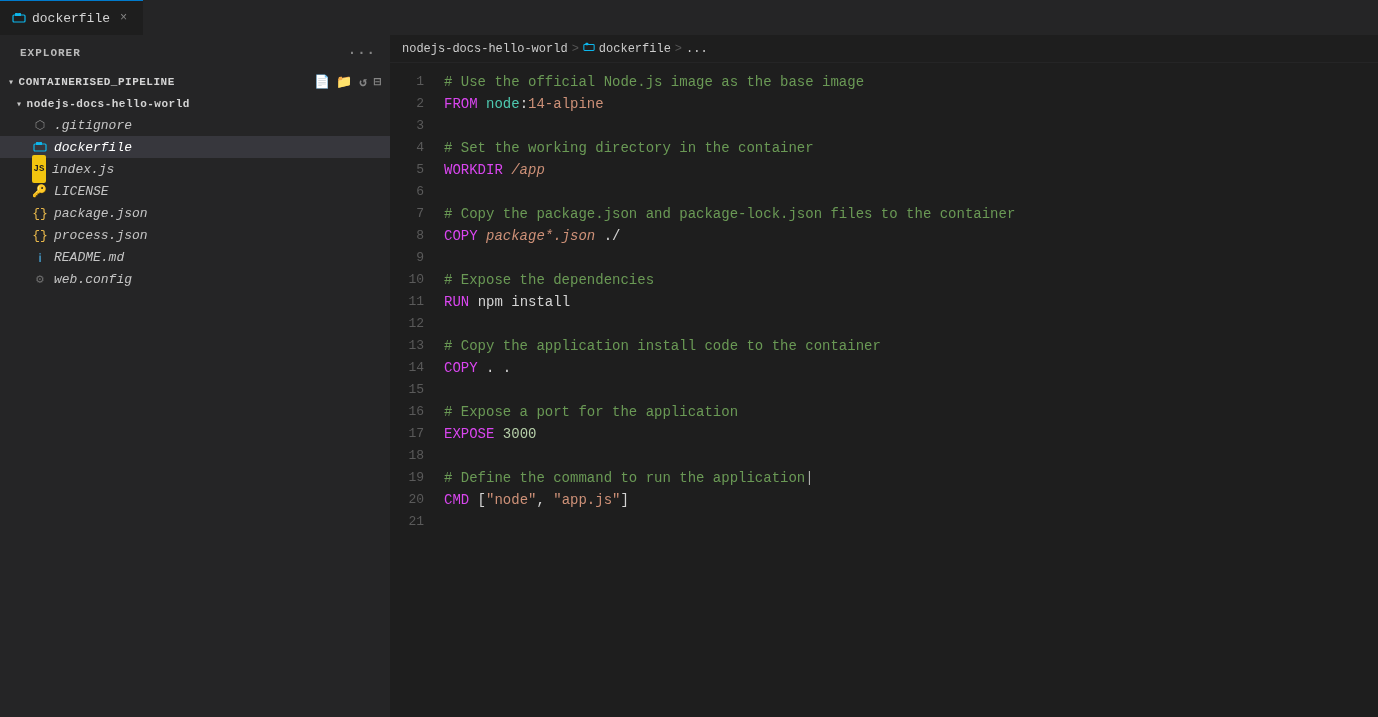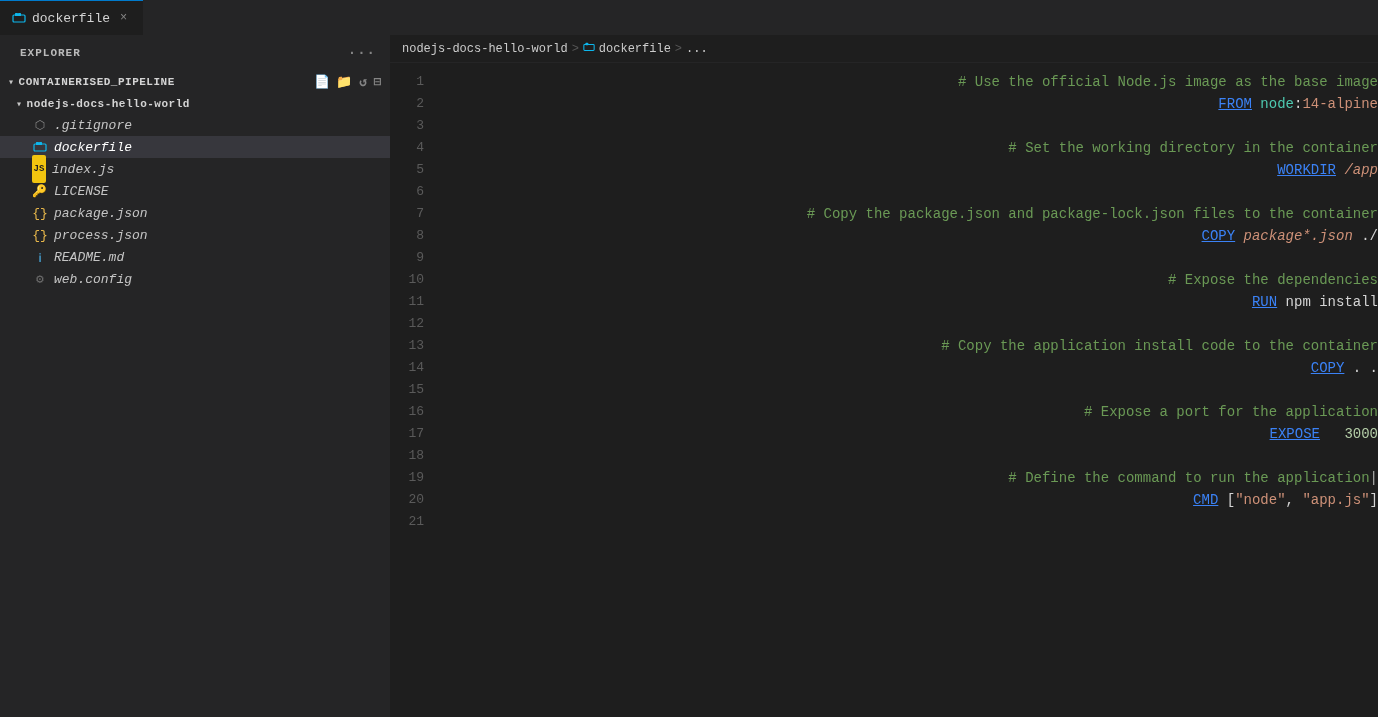--- a/index.html
+++ b/index.html
@@ -188,30 +188,29 @@
       color: #5a5a5a;
       user-select: none;
       flex-shrink: 0;
       font-size: 13px;
     }
     .line-content {
       flex: 1;
       padding-left: 4px;
       white-space: pre;
       font-size: 14px;
-      text-align: right;
     }
 
     
     .c-comment { color: #6a9955; }
-    .c-keyword { color: #3b82f6; text-decoration: underline; }
+    .c-keyword { color: #d946ef; }
     .c-string { color: #ce9178; }
     .c-value { color: #4ec9b0; }
     .c-param { color: #d4d4d4; }
-    .c-number { color: #b5cea8; margin-left: 16px; }
+    .c-number { color: #b5cea8; }
     .c-path { color: #ce9178; font-style: italic; }
 
     
     .file-tree::-webkit-scrollbar,
     .code-editor::-webkit-scrollbar {
       width: 8px;
       height: 8px;
     }
     .file-tree::-webkit-scrollbar-track,
     .code-editor::-webkit-scrollbar-track {

